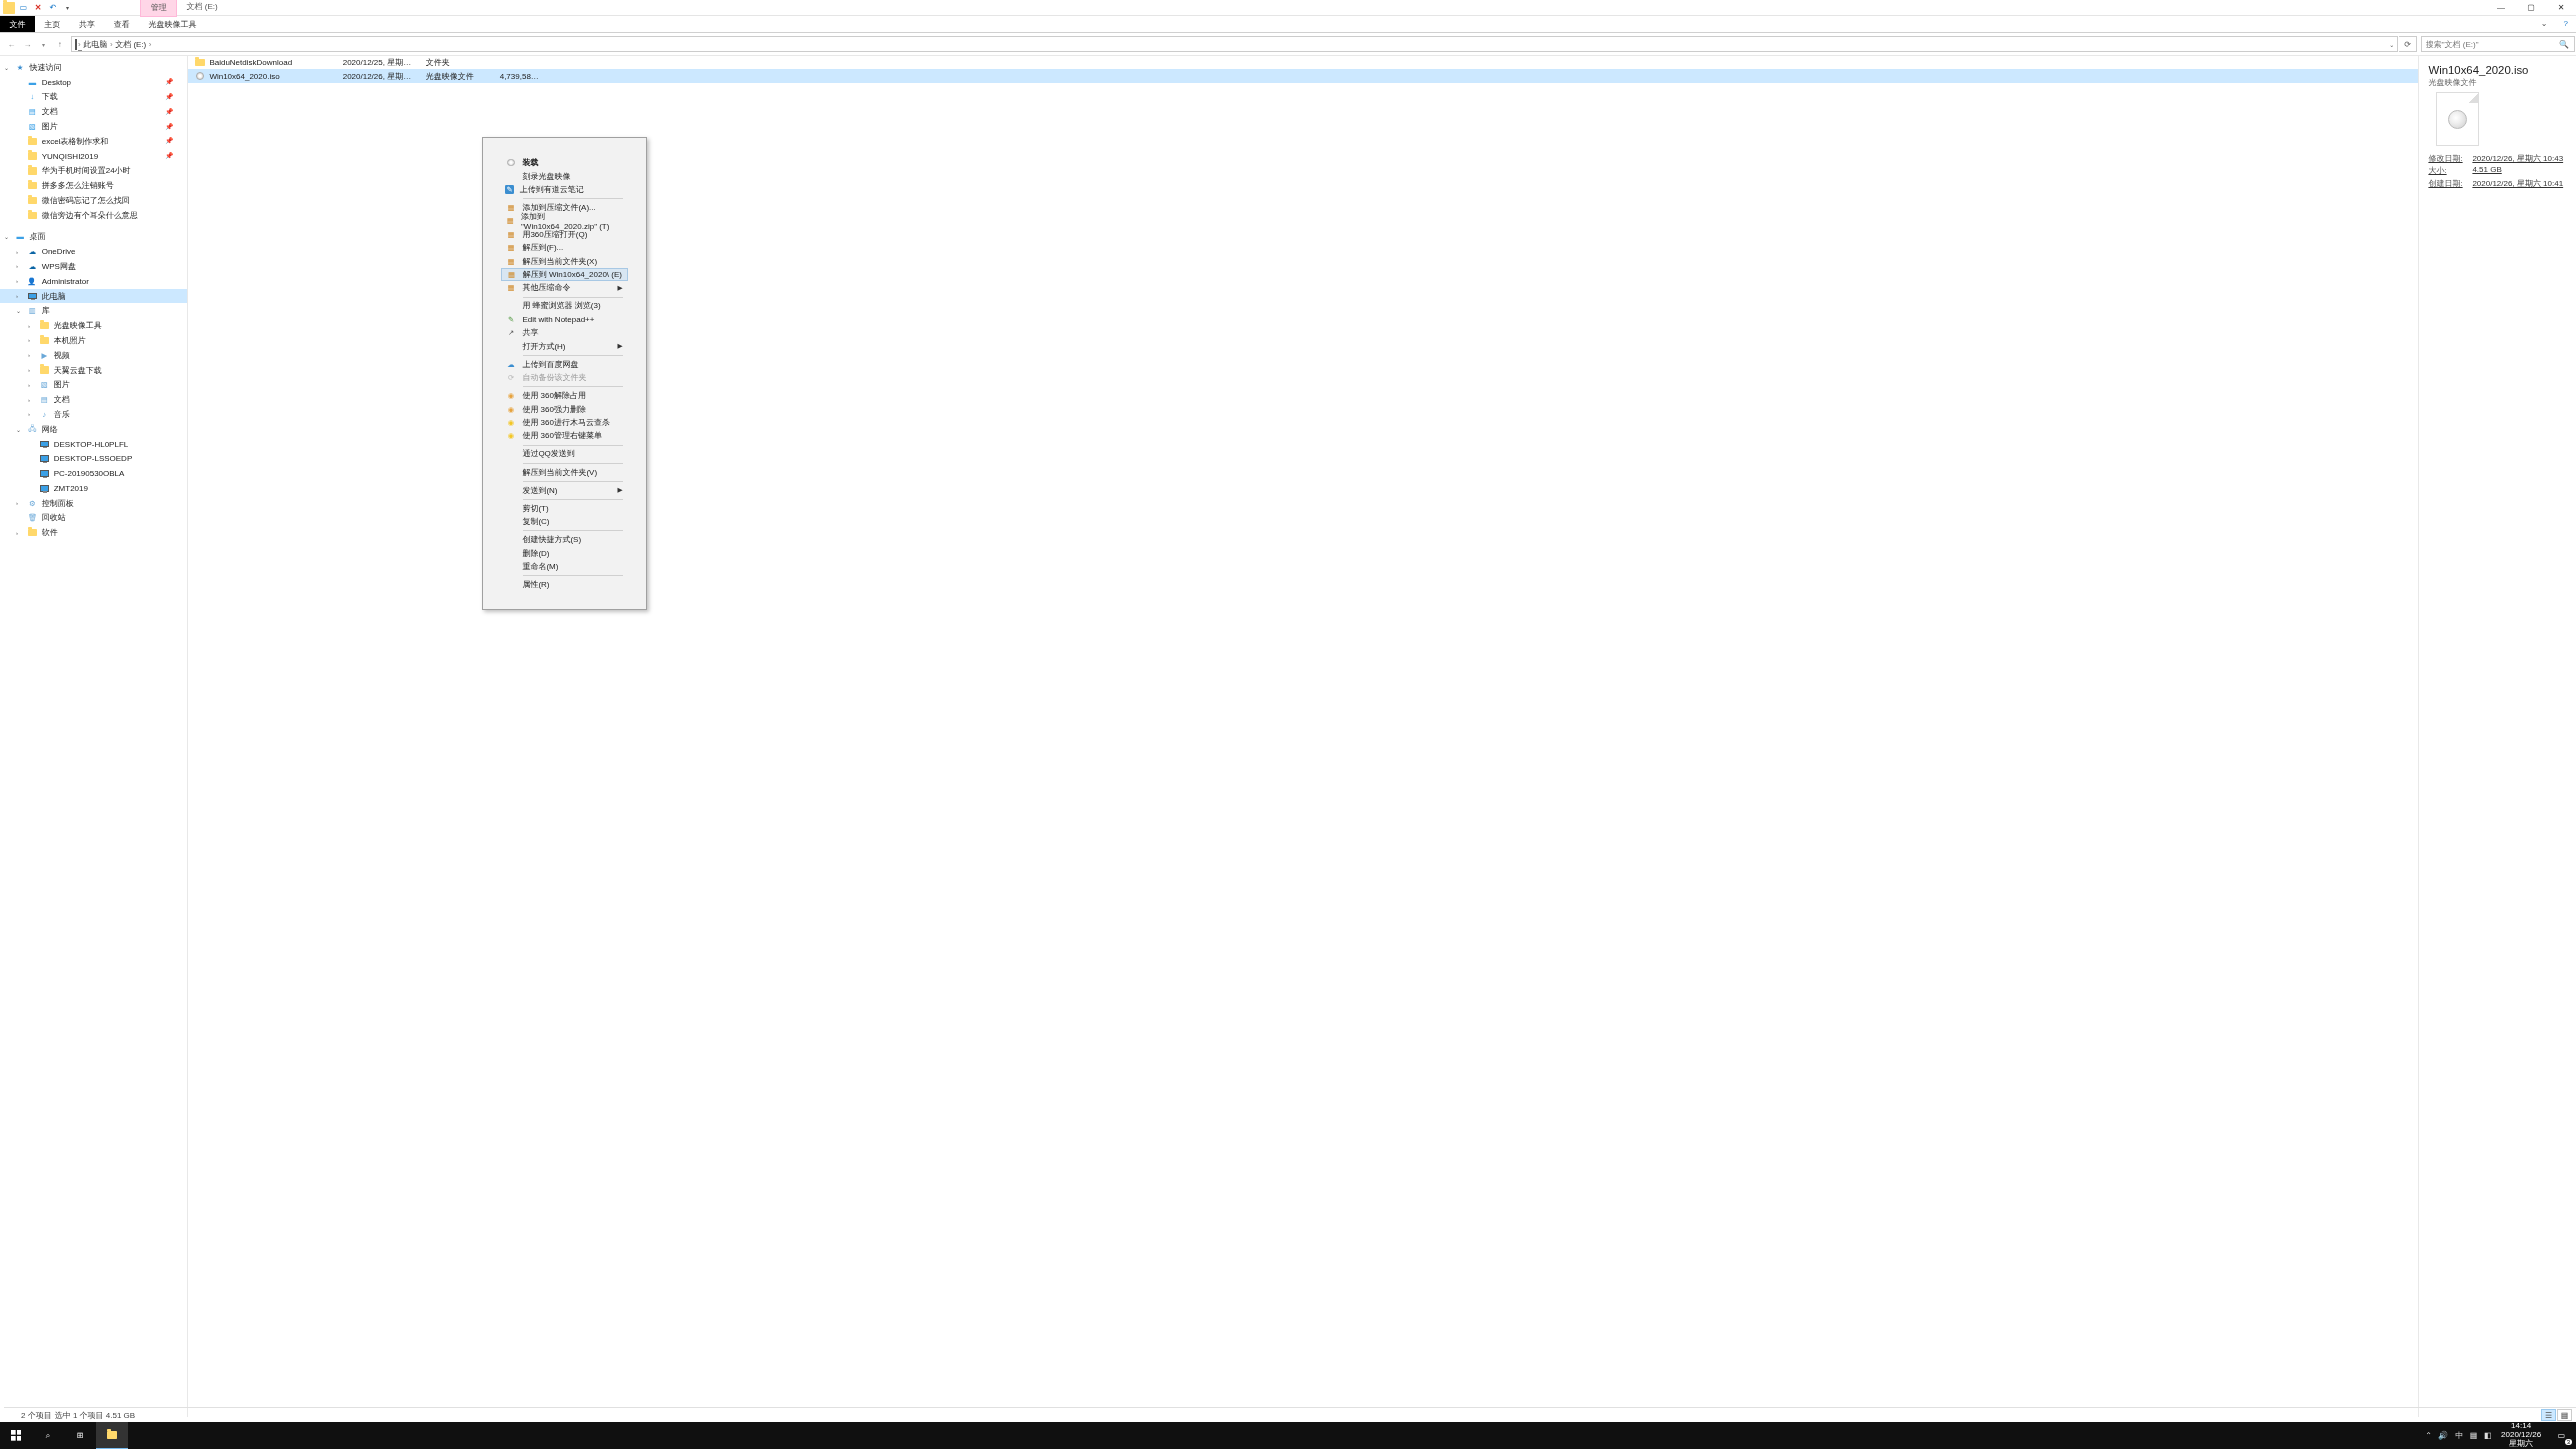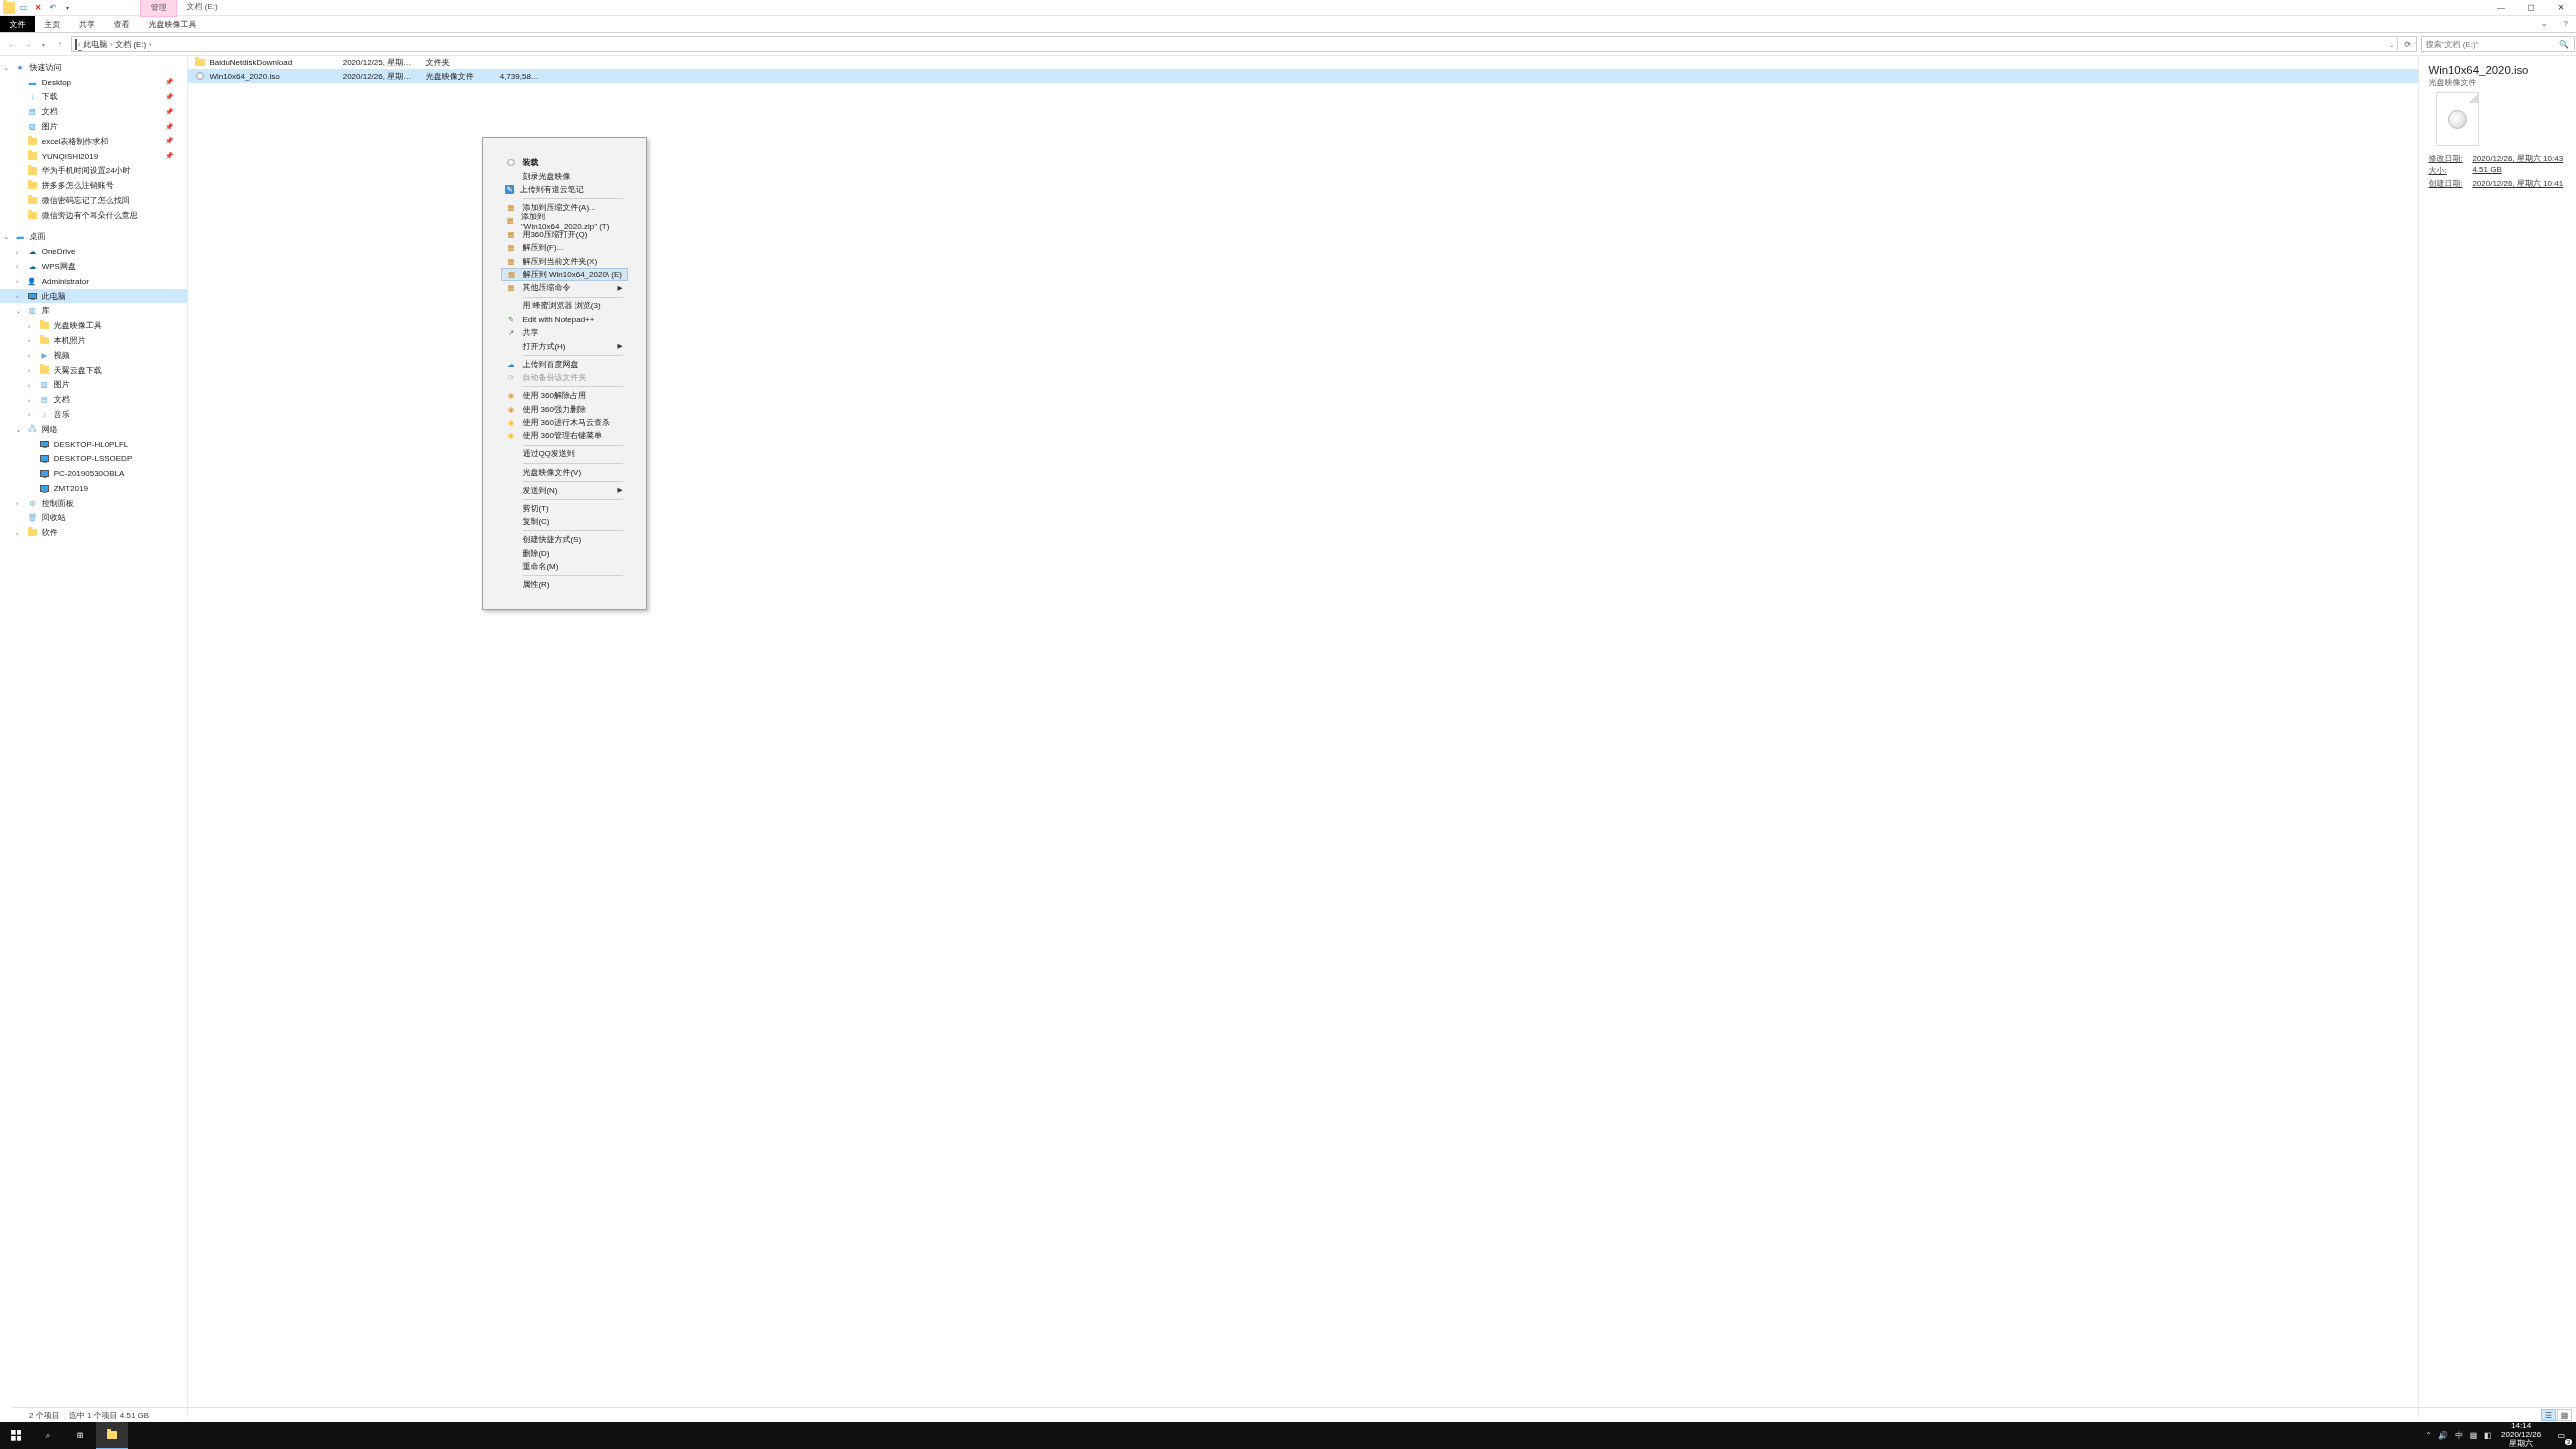--- a/index.html
+++ b/index.html
@@ -86,21 +86,21 @@
 .details .dtitle { font-size: 11.4px; color: #222; margin-bottom: 1.3px; }
 .details .dtype { color: #666; margin-bottom: 4px; }
 .details .dthumb { width: 43px; height: 54px; border: 0.7px solid #ddd; margin: 2.7px 0 6.7px 8px; display: flex; align-items: center; justify-content: center; background: #fff; position: relative; }
 .details .dthumb::before { content: ""; position: absolute; top: 0; right: 0; width: 9.4px; height: 9.4px; background: linear-gradient(135deg, transparent 49%, #ddd 50%); }
 .details .dthumb .disc { width: 19px; height: 19px; border-radius: 50%; background: radial-gradient(circle at 40% 40%, #fff 0%, #eee 40%, #ccc 100%); border: 0.7px solid #bbb; }
 .details .drow { display: flex; margin: 1.3px 0; text-decoration: underline; }
 .details .drow .k { width: 44px; color: #555; }
 .details .drow .v { flex: 1; color: #333; }
 
 
-.statusbar { position: absolute; bottom: 27px; left: 12px; right: 0; height: 14.8px; border-top: 0.7px solid #e0e0e0; display: flex; align-items: center; padding: 0 17px; color: #444; gap: 9px; }
+.statusbar { position: absolute; bottom: 27px; left: 4px; right: 0; height: 14.8px; border-top: 0.7px solid #e0e0e0; display: flex; align-items: center; padding: 0 17px; color: #444; gap: 3px; }
 .statusbar .viewbtns { position: absolute; right: 4px; display: flex; gap: 1.3px; }
 .statusbar .viewbtns div { width: 14.8px; height: 12px; border: 0.7px solid #ccc; display: flex; align-items: center; justify-content: center; color: #555; }
 .statusbar .viewbtns div.active { background: #cce8ff; border-color: #99c9ef; }
 
 
 .taskbar { position: absolute; bottom: 0; left: 0; right: 0; height: 27px; background: #101010; display: flex; align-items: center; color: #fff; }
 .taskbar .tbtn { width: 32px; height: 27px; display: flex; align-items: center; justify-content: center; color: #fff; }
 .taskbar .tbtn.active { background: #333; border-bottom: 1.3px solid #76b9ed; }
 .taskbar .tspacer { flex: 1; }
 .taskbar .tray { display: flex; align-items: center; gap: 6.7px; padding: 0 4px; color: #ddd; }
@@ -476,21 +476,21 @@
           <span>使用 360管理右键菜单</span>
         </div>
       <div class="msep"></div>
       <div class="mi">
           <span class="micon"></span>
           <span>通过QQ发送到</span>
         </div>
       <div class="msep"></div>
       <div class="mi">
           <span class="micon"></span>
-          <span>光盘映像文件(V)</span>
+          <span>解压到当前文件夹(V)</span>
         </div>
       <div class="msep"></div>
       <div class="mi">
           <span class="micon"></span>
           <span>发送到(N)</span>
           <span class="marrow">▶</span>
         </div>
       <div class="msep"></div>
       <div class="mi">
           <span class="micon"></span>

